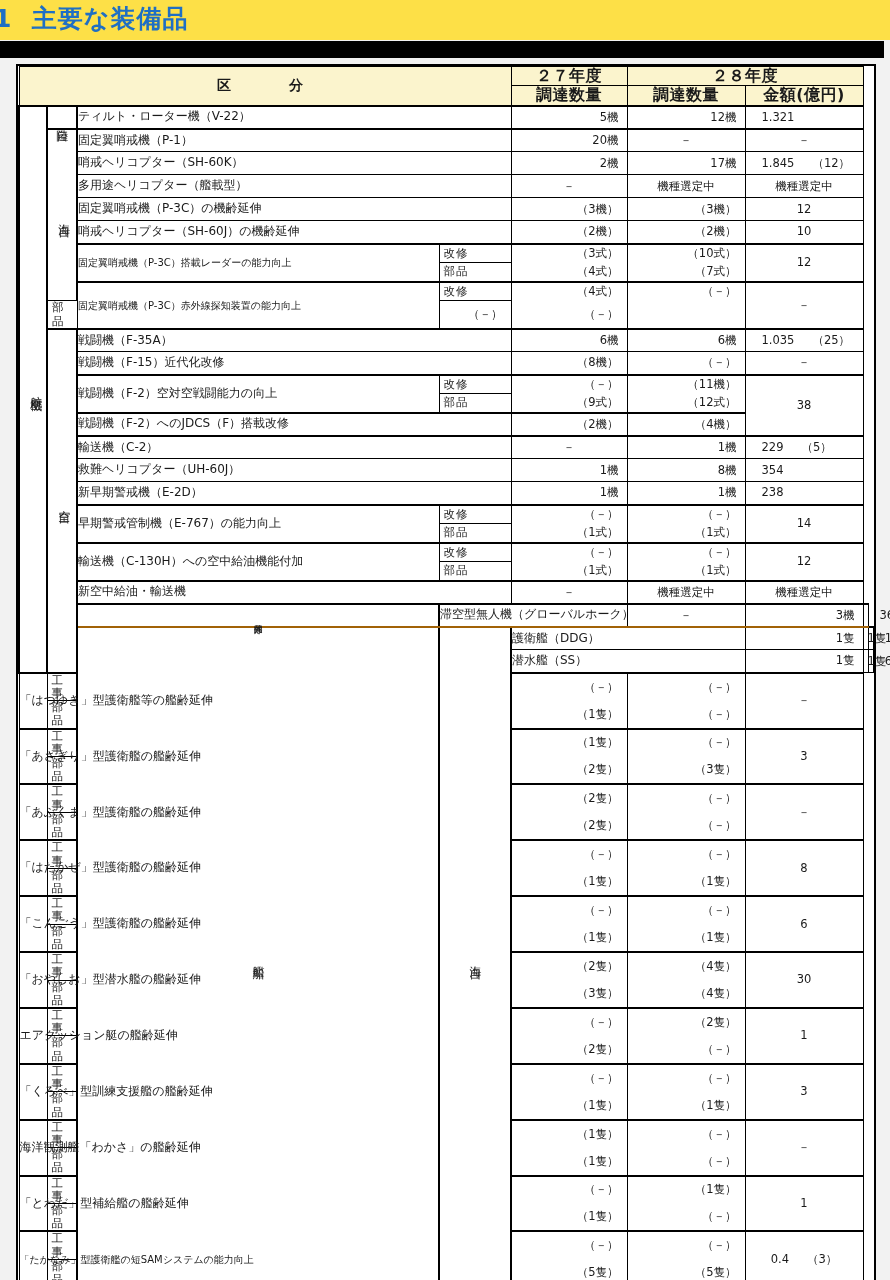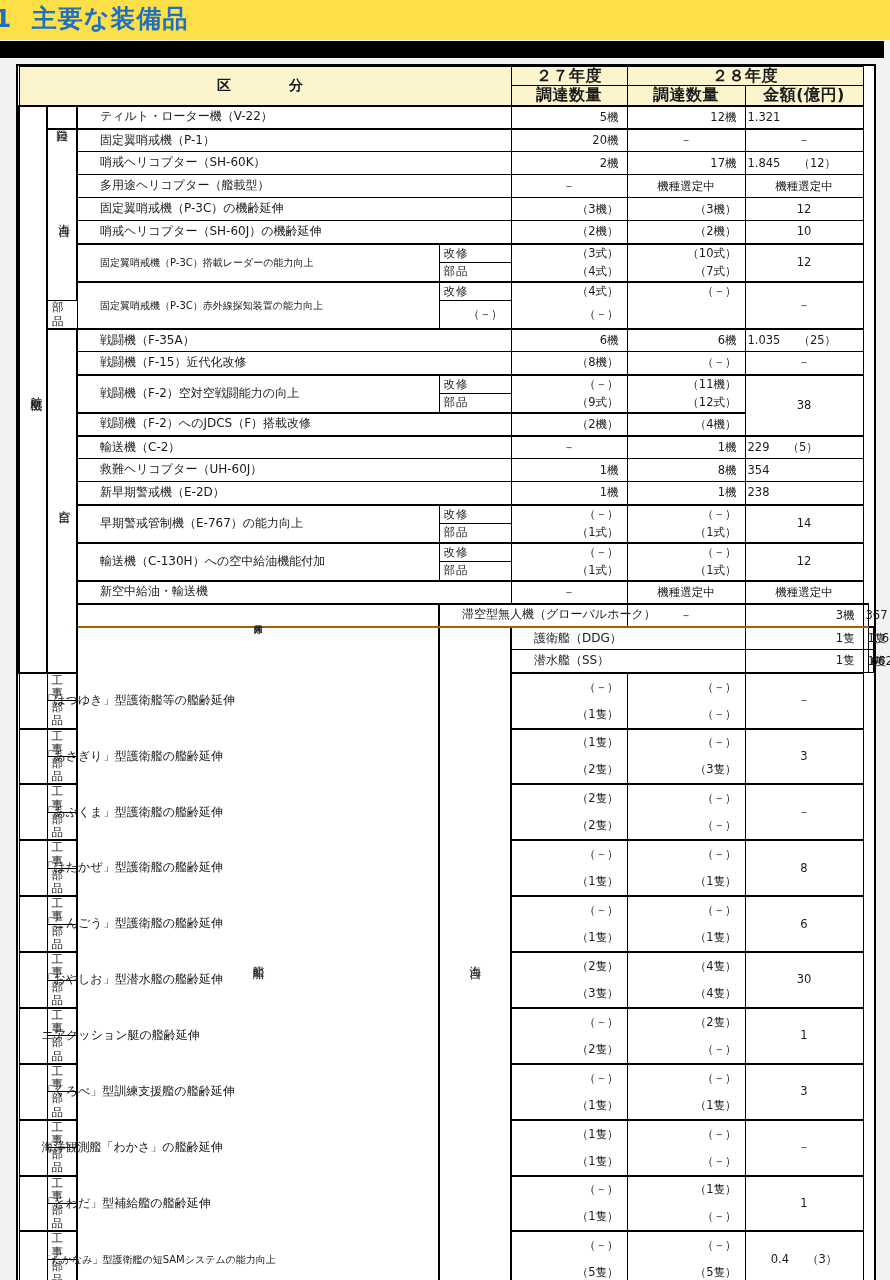--- a/index.html
+++ b/index.html
@@ -69,21 +69,21 @@
     writing-mode:vertical-rl;
     text-orientation:upright;
     line-height:2.6;
     white-space:nowrap;
   }
   td.vgroup.tight span.vtext{line-height:1.05;letter-spacing:0px;}
   td.vgroup.tiny span.vtext{font-size:8.5px;line-height:1.1;letter-spacing:0;}
   td.name{
     text-align:left;
     font-size:12px;
-    padding-left:22px;
+    padding-left:0;
     white-space:nowrap;
     letter-spacing:0px;
   }
   td.name.small{font-size:10px;}
   td.sub{
     text-align:left;
     font-size:11.5px;
     width:72px;
     letter-spacing:1px;
   }
@@ -94,21 +94,21 @@
     white-space:nowrap;
   }
   td.num.center{text-align:center;padding-right:4px;}
   td.cost{
     text-align:center;
     font-size:11.5px;
     white-space:nowrap;
   }
   td.cost .amt{display:inline-block;}
   td.cost .paren{display:inline-block;margin-left:18px;}
-  td.cost.lead{text-align:left;padding-left:2px;}
+  td.cost.lead{text-align:left;padding-left:16px;}
   .b-top{border-top:2px solid #000;}
   .b-bot{border-bottom:2px solid #a16207;}
   .thin-bot{border-bottom:1px solid #000;}
   .nobot{border-bottom:none;margin-left:44px;}
   .notop{border-top:none;}
   tr.r{height:23px;}
   tr.rh{height:19px;}
 </style>
 </head>
 <body>

